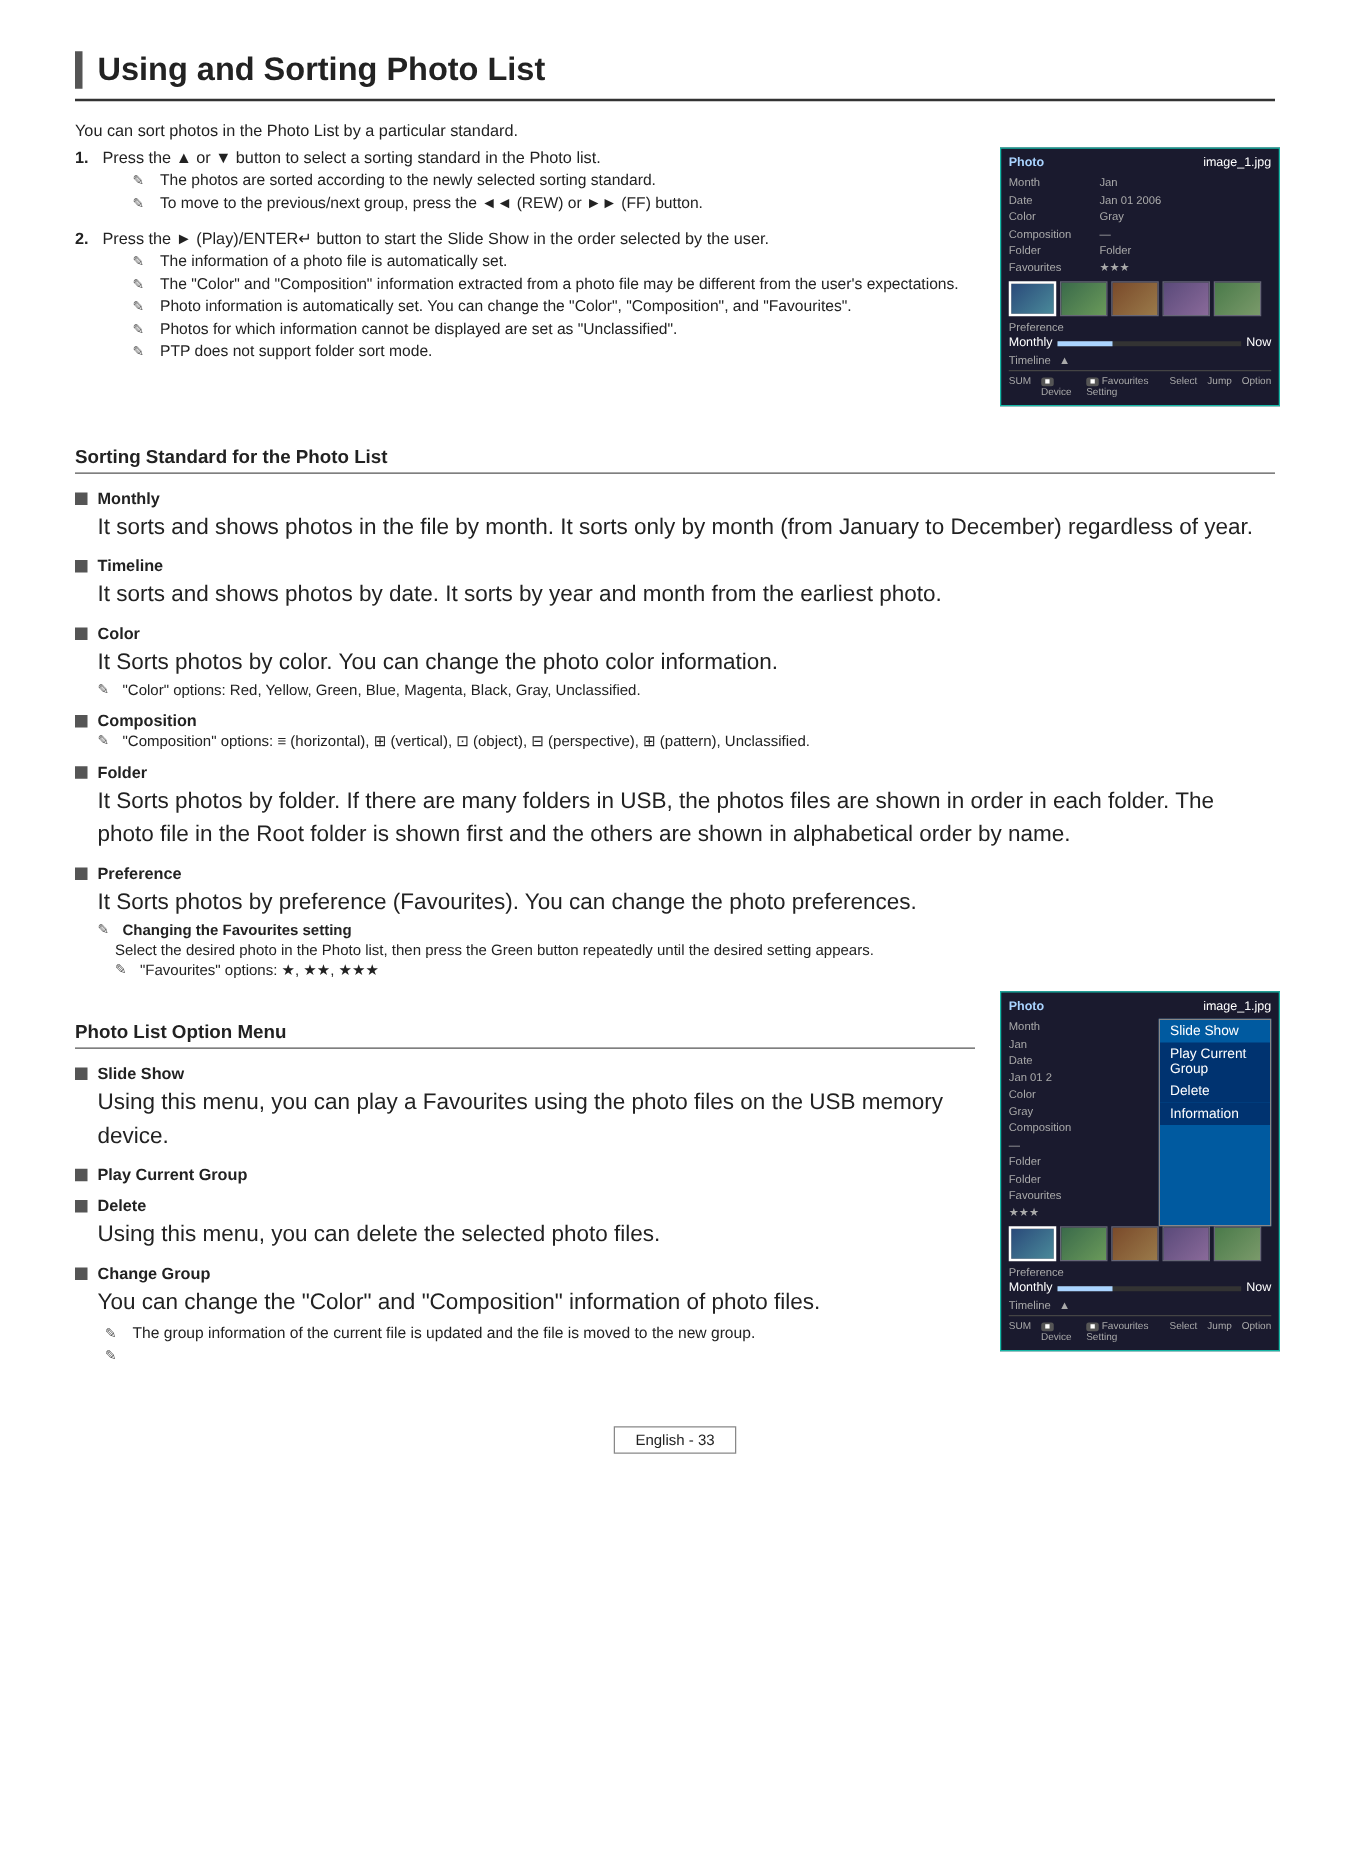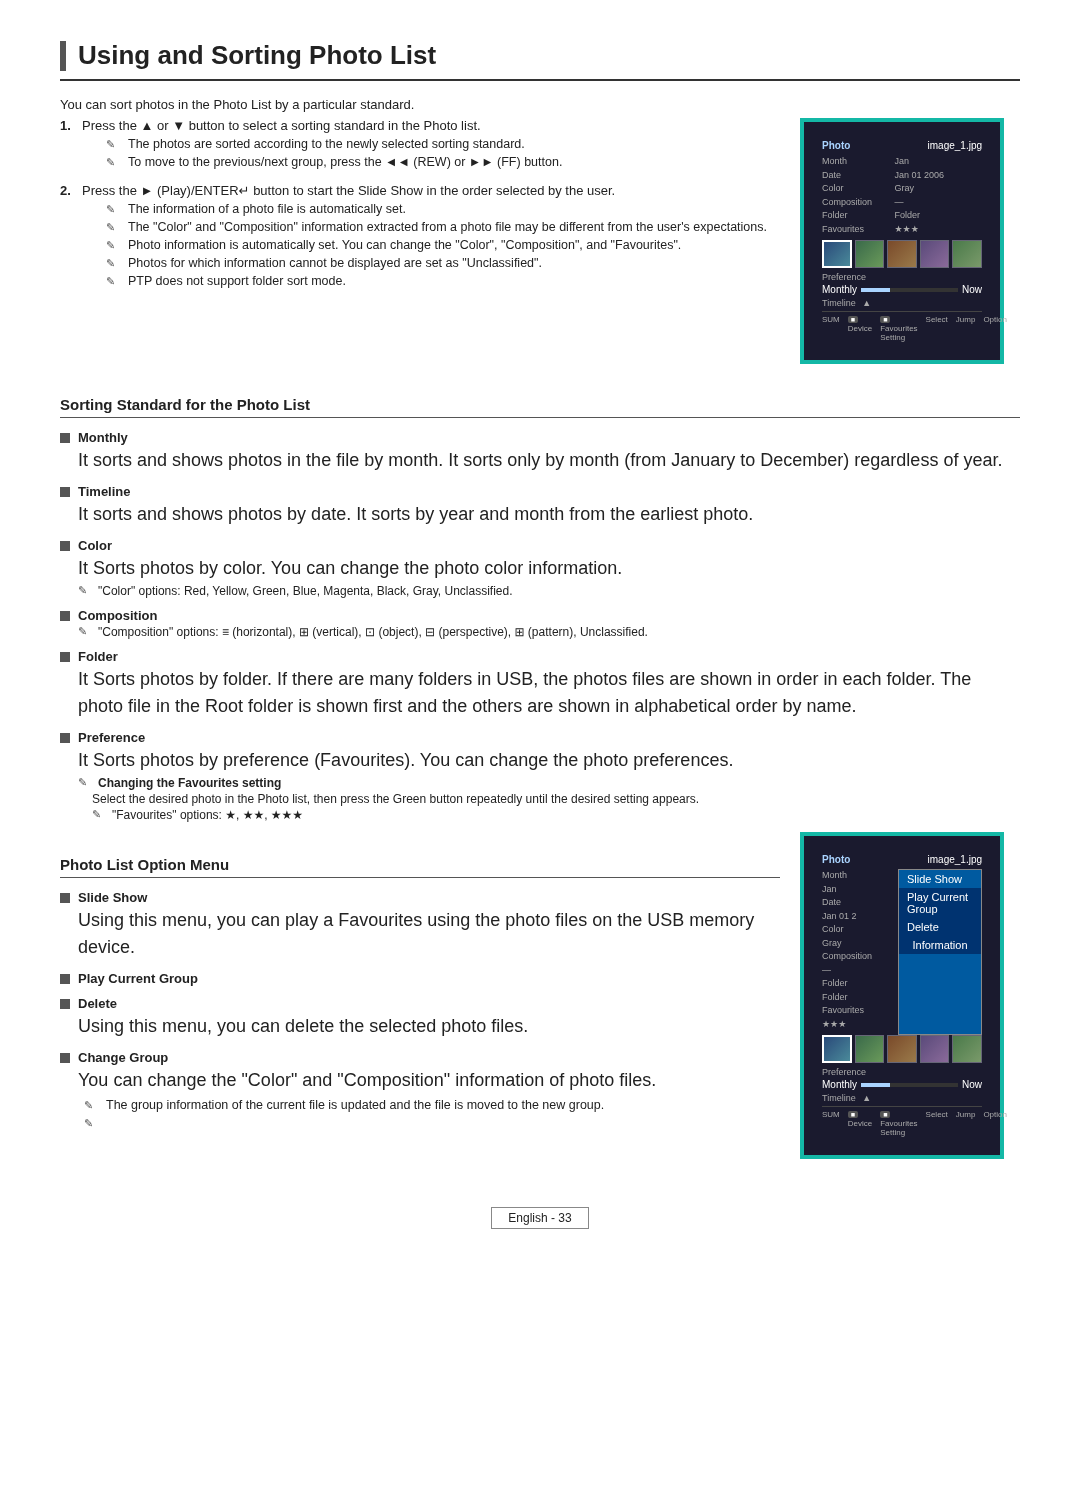--- a/index.html
+++ b/index.html
@@ -65,26 +65,26 @@
       font-size: 12.5px;
       align-items: flex-start;
     }
     .note-icon {
       font-size: 12px;
       min-width: 16px;
       margin-top: 1px;
     }
     
     .photo-ui {
-      border: 4px solid #14b8a6;
+      border: 1px solid #14b8a6;
       background: #1a1a2e;
       color: #fff;
       font-size: 10px;
-      width: 204px;
-      padding: 18px;
+      width: 224px;
+      padding: 6px;
       margin-bottom: 8px;
     }
     .photo-ui-header {
       display: flex;
       justify-content: space-between;
       margin-bottom: 4px;
       font-size: 10px;
     }
     .photo-ui-label {
       color: #aad4ff;
@@ -463,21 +463,21 @@
             <div><span>Color</span> <span>Gray</span></div>
             <div><span>Composition</span> <span>—</span></div>
             <div><span>Folder</span> <span>Folder</span></div>
             <div><span>Favourites</span> <span>★★★</span></div>
           </div>
         </div>
         <div style="width:90px;background:#005aa0;border:1px solid #888;">
           <div class="menu-item selected">Slide Show</div>
           <div class="menu-item" style="background:#003370;">Play Current Group</div>
           <div class="menu-item" style="background:#003370;">Delete</div>
-          <div class="menu-item" style="background:#003370;text-align:center;">Information</div>
+          <div class="menu-item" style="background:#003370;">Information</div>
         </div>
       </div>
       <div class="photo-thumbnails">
         <div class="thumb thumb-1 active"></div>
         <div class="thumb thumb-2"></div>
         <div class="thumb thumb-3"></div>
         <div class="thumb thumb-4"></div>
         <div class="thumb thumb-5"></div>
       </div>
       <div class="photo-ui-preference">Preference</div>

